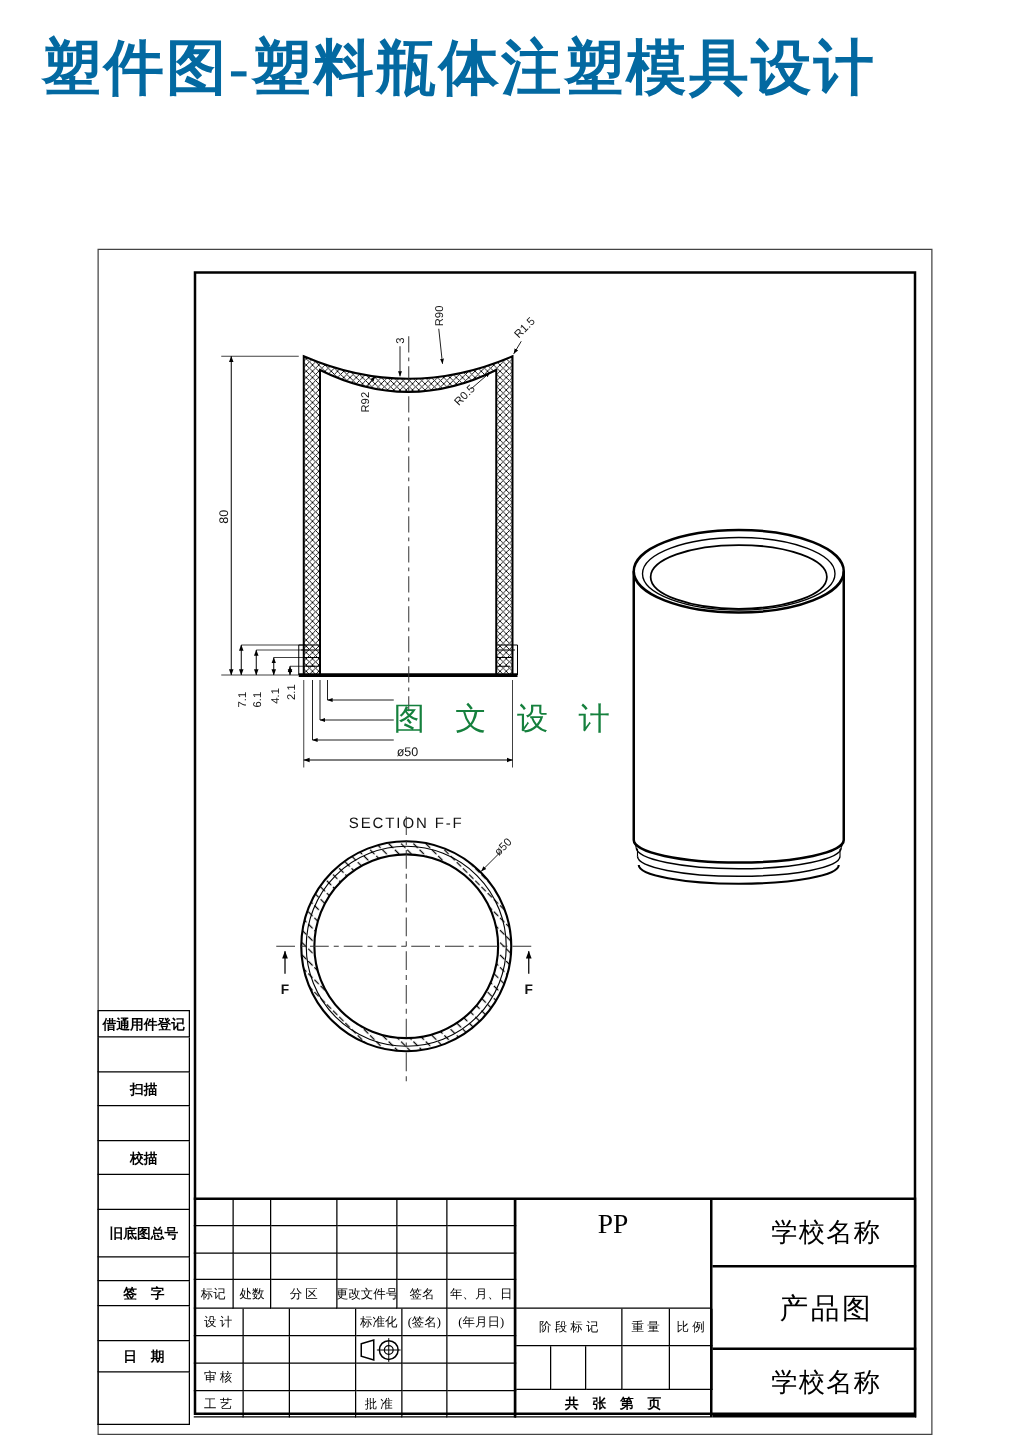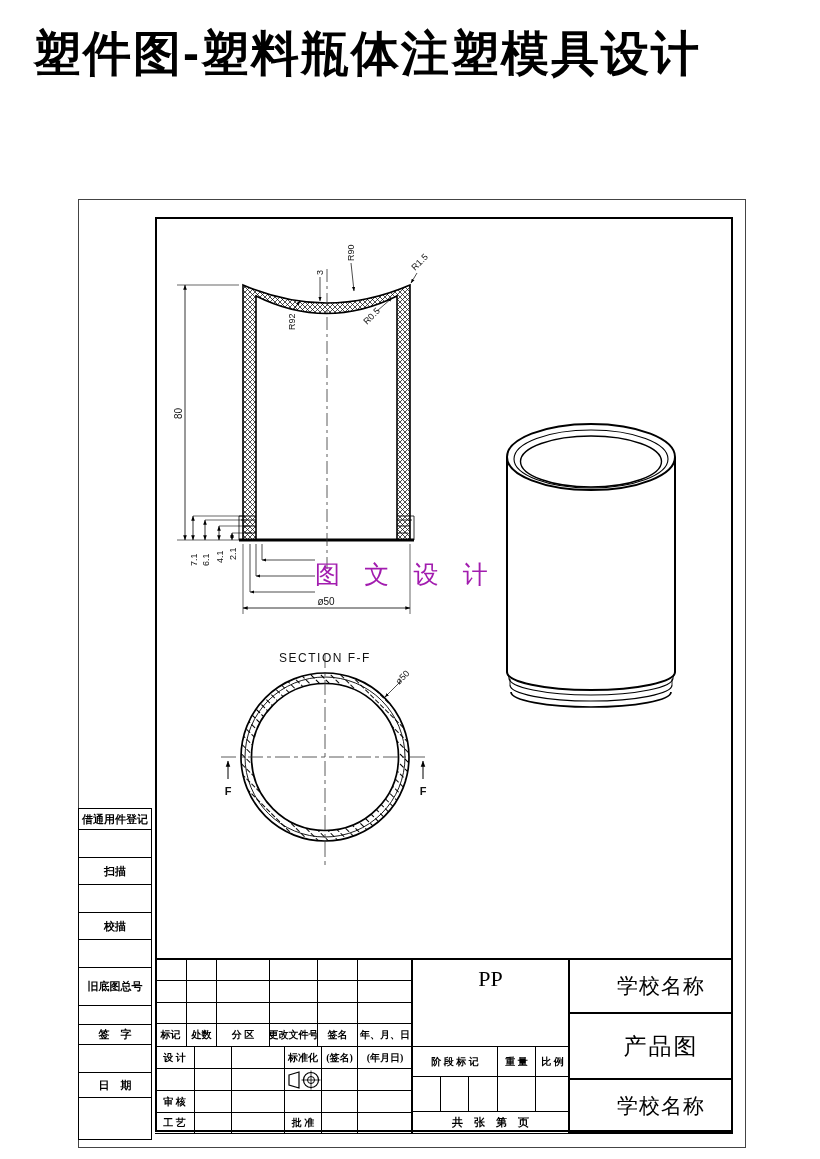--- a/index.html
+++ b/index.html
@@ -1,50 +1,50 @@
 <!DOCTYPE html>
 <html><head>
 <meta charset="utf-8">
 <style>
   * { margin:0; padding:0; box-sizing:border-box; }
   html,body { background:#ffffff; }
   .page { position:relative; width:820px; height:1159px; background:#fff; overflow:hidden;
           font-family:"Liberation Sans", sans-serif; color:#000; }
 
   .main-title { position:absolute; left:33px; top:22px; width:760px;
-                font-family:Liberation Sans, sans-serif; font-weight:bold;
-                font-size:48px; letter-spacing:2px; color:#000000; white-space:nowrap; }
+                font-family:Liberation Serif, serif; font-weight:bold;
+                font-size:48px; letter-spacing:2px; color:#0369a1; white-space:nowrap; }
 
   .outer-border { position:absolute; left:78px; top:199px; width:668px; height:949px;
                   border:1px solid #444; }
   .inner-frame  { position:absolute; left:155px; top:217px; width:578px; height:915px;
                   border:2px solid #000; }
 
   .drawing-svg { position:absolute; left:155px; top:217px; }
 
   .watermark { position:absolute; left:315px; top:558px; font-family:"Liberation Serif", serif;
-               font-size:25px; letter-spacing:9px; color:#a21caf; white-space:nowrap; }
+               font-size:25px; letter-spacing:9px; color:#15803d; white-space:nowrap; }
 
   
   .margin-col { position:absolute; left:78px; top:808px; width:74px; }
   .mbox { width:100%; border:1px solid #000; border-top:none; display:flex;
           align-items:center; justify-content:center; font-size:11px; font-weight:bold;
           font-family:"Liberation Serif", serif; }
   .mbox.first { border-top:1px solid #000; }
 
   
   .tb { position:absolute; left:155px; top:958px; width:578px; height:174px;
         border-top:2px solid #000; font-family:"Liberation Serif", serif; }
   .tb-left  { position:absolute; left:0; top:0; width:258px; height:174px; border-right:2px solid #000; }
   .tb-mid   { position:absolute; left:258px; top:0; width:157px; height:174px; border-right:2px solid #000; }
   .tb-right { position:absolute; left:415px; top:0; width:163px; height:174px; }
 
   .grid { display:grid; }
   .cell { border-right:1px solid #000; border-bottom:1px solid #000; display:flex;
-          align-items:center; justify-content:center; font-size:10px; font-weight:bold;
+          align-items:center; justify-content:center; font-size:10px; font-weight:normal;
           overflow:hidden; white-space:nowrap; position:relative; }
   .gridA { grid-template-columns:32px 30px 53px 48px 40px 55px; grid-template-rows:repeat(3,21.33px); height:64px; }
   .hdrRow { grid-template-columns:32px 30px 53px 48px 40px 55px; grid-template-rows:23px; height:23px; }
   .gridB { grid-template-columns:40px 37px 53px 37px 36px 55px; grid-template-rows:22px 22px 22px 21px; height:87px; }
 
   .pp-cell { height:87px; border-bottom:1px solid #000; display:flex; justify-content:center;
              align-items:flex-start; padding-top:6px; font-size:22px; font-family:"Liberation Serif", serif; }
   .stageHdr { grid-template-columns:85px 38px 34px; grid-template-rows:30px; height:30px; }
   .stageEmpty { grid-template-columns:28px 28px 29px 38px 34px; grid-template-rows:35px; height:35px; }
   .sheetRow { height:22px; display:flex; align-items:center; justify-content:center;

